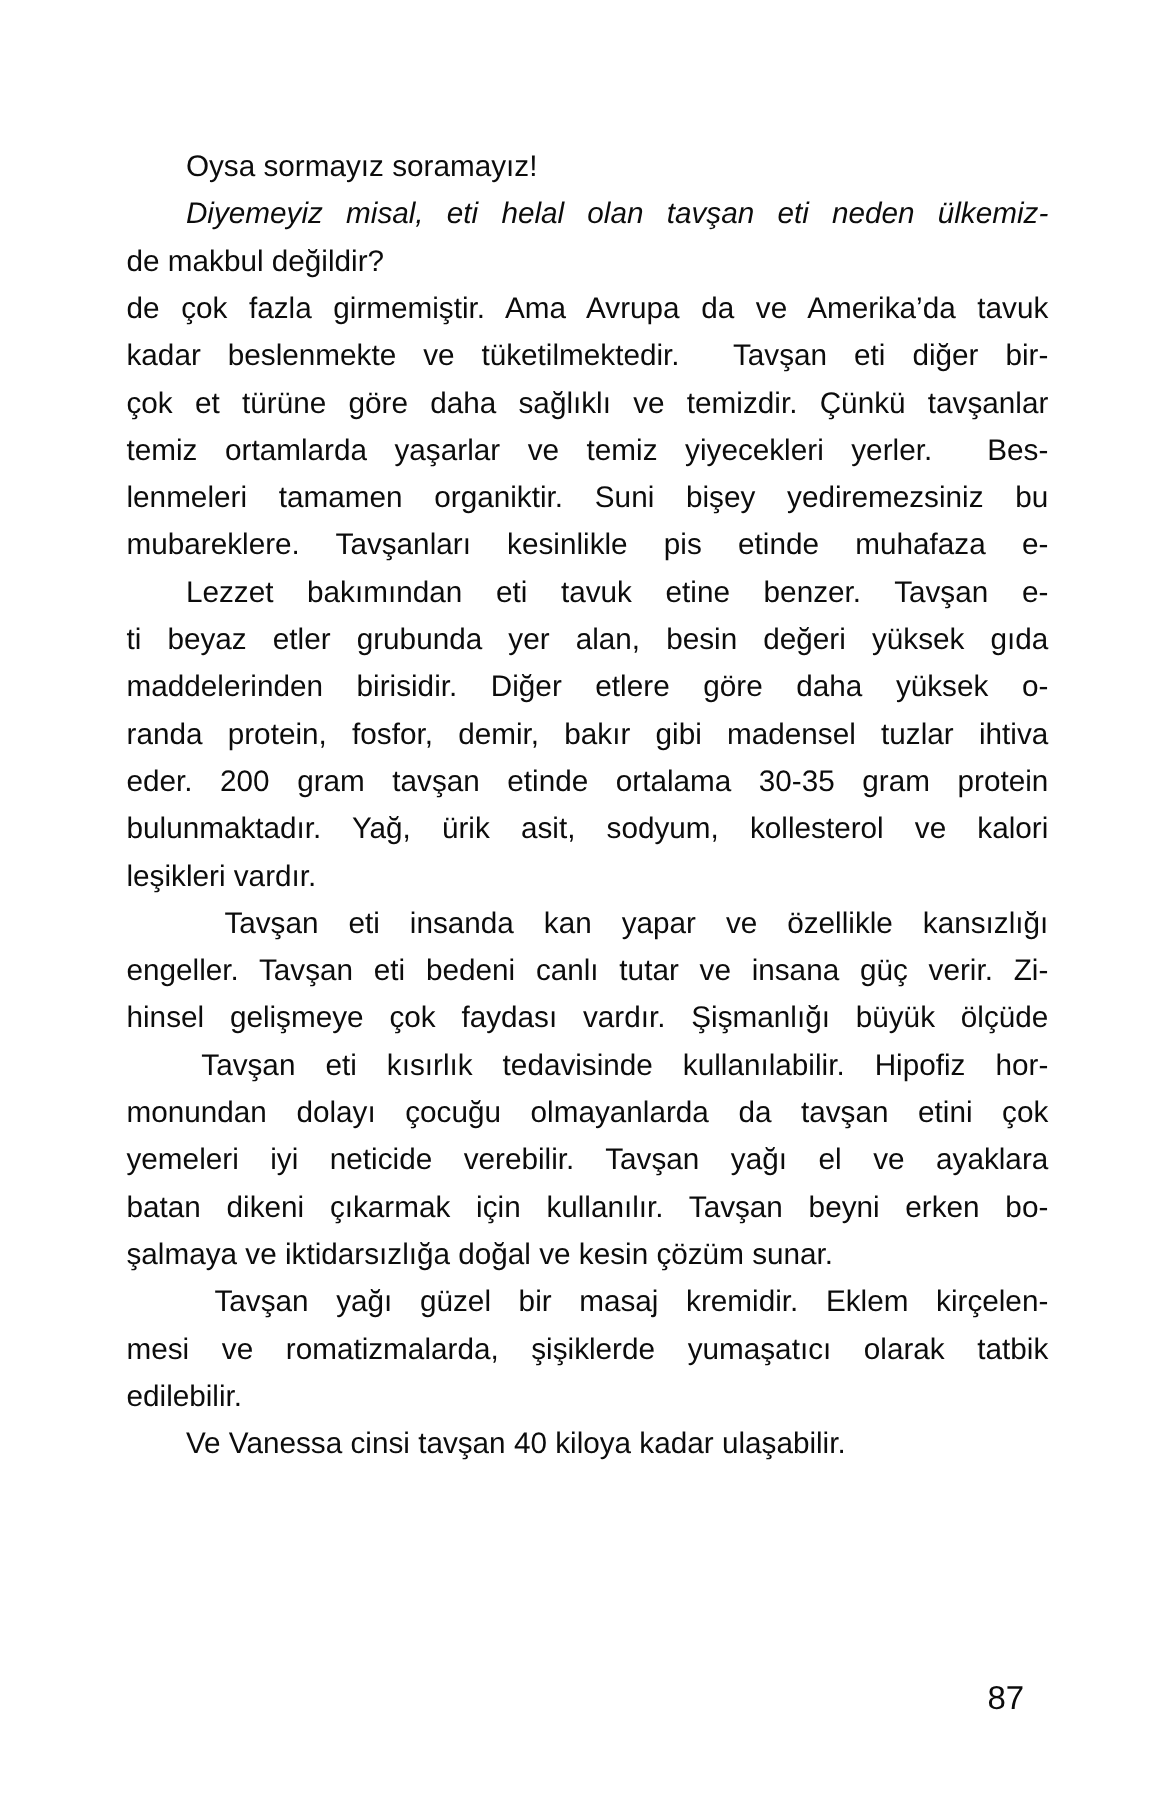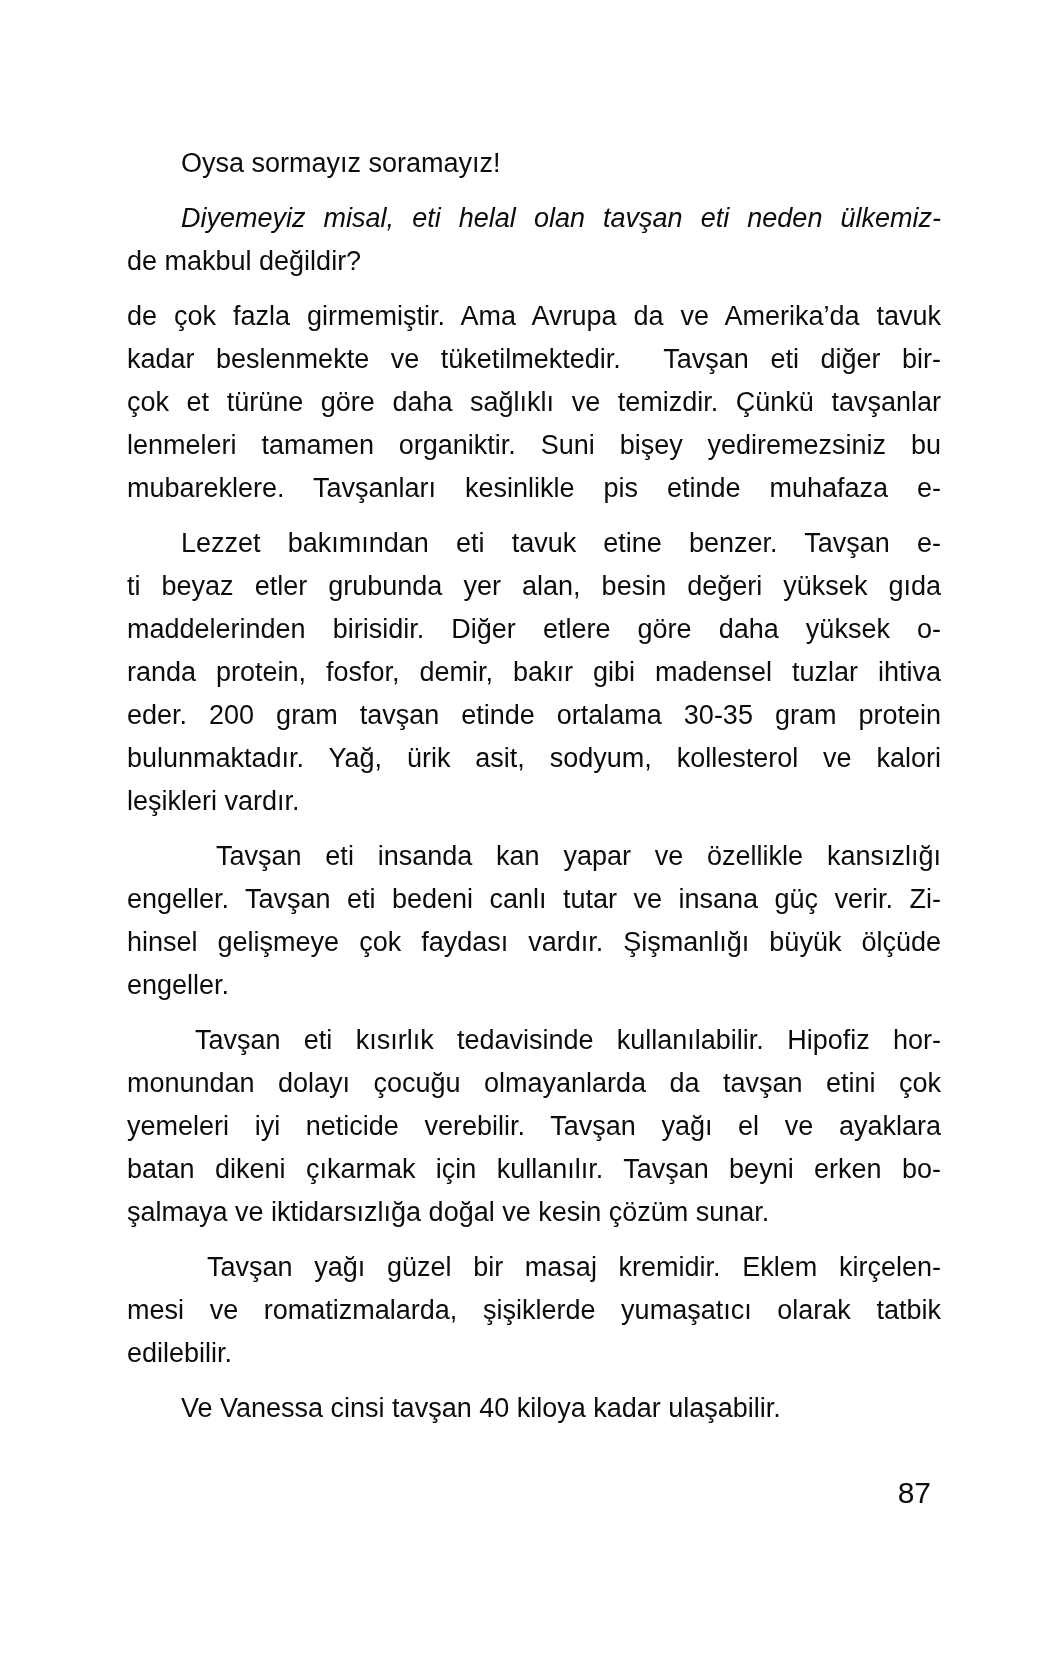--- a/index.html
+++ b/index.html
@@ -14,33 +14,33 @@
   .text-block {
     position: absolute;
     left: 115px;
     top: 130px;
     width: 838px;
     font-size: 27px;
     line-height: 43px;
     color: #0c0c0c;
     font-weight: 400;
   }
-  .paragraph { margin: 12px; }
+  .paragraph { margin: 0; }
   .line {
     min-height: 43px;
     white-space: normal;
     text-align: left;
   }
   .line.jl {
     text-align: justify;
     text-align-last: justify;
   }
   .page-number {
     position: absolute;
-    top: 1476px;
+    top: 1528px;
     right: 132px;
     font-size: 30px;
     line-height: 34px;
     color: #0c0c0c;
   }
 </style>
 </head>
 <body>
 
 <div class="page-root">
@@ -49,37 +49,37 @@
         <div class="line" style="text-indent: 54px;">Oysa sormayız soramayız!</div>
       </div>
       <div class="paragraph">
         <div class="line jl" style="text-indent: 54px; font-style: italic;">Diyemeyiz misal, eti helal olan tavşan eti neden ülkemiz-</div>
         <div class="line">de makbul değildir?</div>
       </div>
       <div class="paragraph">
         <div class="line jl">de çok fazla girmemiştir. Ama Avrupa da ve Amerika’da tavuk</div>
         <div class="line jl">kadar beslenmekte ve tüketilmektedir.&nbsp; Tavşan eti diğer bir-</div>
         <div class="line jl">çok et türüne göre daha sağlıklı ve temizdir. Çünkü tavşanlar</div>
+        <div class="line jl">temiz ortamlarda yaşarlar ve temiz yiyecekleri yerler.&nbsp; Bes-</div>
         <div class="line jl">lenmeleri tamamen organiktir. Suni bişey yediremezsiniz bu</div>
         <div class="line jl">mubareklere. Tavşanları kesinlikle pis etinde muhafaza e-</div>
       </div>
       <div class="paragraph">
         <div class="line jl" style="text-indent: 54px;">Lezzet bakımından eti tavuk etine benzer. Tavşan e-</div>
         <div class="line jl">ti beyaz etler grubunda yer alan, besin değeri yüksek gıda</div>
         <div class="line jl">maddelerinden birisidir. Diğer etlere göre daha yüksek o-</div>
         <div class="line jl">randa protein, fosfor, demir, bakır gibi madensel tuzlar ihtiva</div>
         <div class="line jl">eder. 200 gram tavşan etinde ortalama 30-35 gram protein</div>
         <div class="line jl">bulunmaktadır. Yağ, ürik asit, sodyum, kollesterol ve kalori</div>
         <div class="line">leşikleri vardır.</div>
       </div>
       <div class="paragraph">
         <div class="line jl" style="text-indent: 89px;">Tavşan eti insanda kan yapar ve özellikle kansızlığı</div>
         <div class="line jl">engeller. Tavşan eti bedeni canlı tutar ve insana güç verir. Zi-</div>
         <div class="line jl">hinsel gelişmeye çok faydası vardır. Şişmanlığı büyük ölçüde</div>
-        <div class="line">engeller.</div>
       </div>
       <div class="paragraph">
         <div class="line jl" style="text-indent: 68px;">Tavşan eti kısırlık tedavisinde kullanılabilir. Hipofiz hor-</div>
         <div class="line jl">monundan dolayı çocuğu olmayanlarda da tavşan etini çok</div>
         <div class="line jl">yemeleri iyi neticide verebilir. Tavşan yağı el ve ayaklara</div>
         <div class="line jl">batan dikeni çıkarmak için kullanılır. Tavşan beyni erken bo-</div>
         <div class="line">şalmaya ve iktidarsızlığa doğal ve kesin çözüm sunar.</div>
       </div>
       <div class="paragraph">
         <div class="line jl" style="text-indent: 80px;">Tavşan yağı güzel bir masaj kremidir. Eklem kirçelen-</div>

